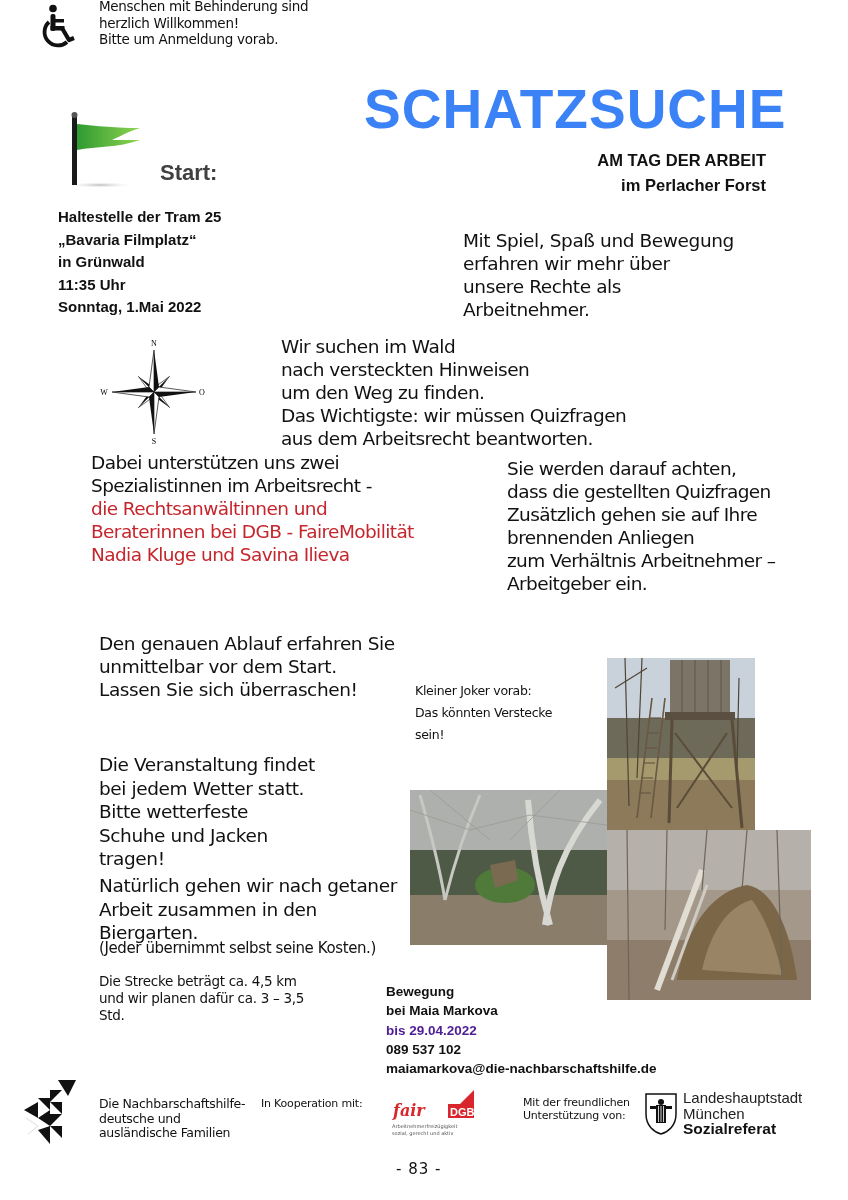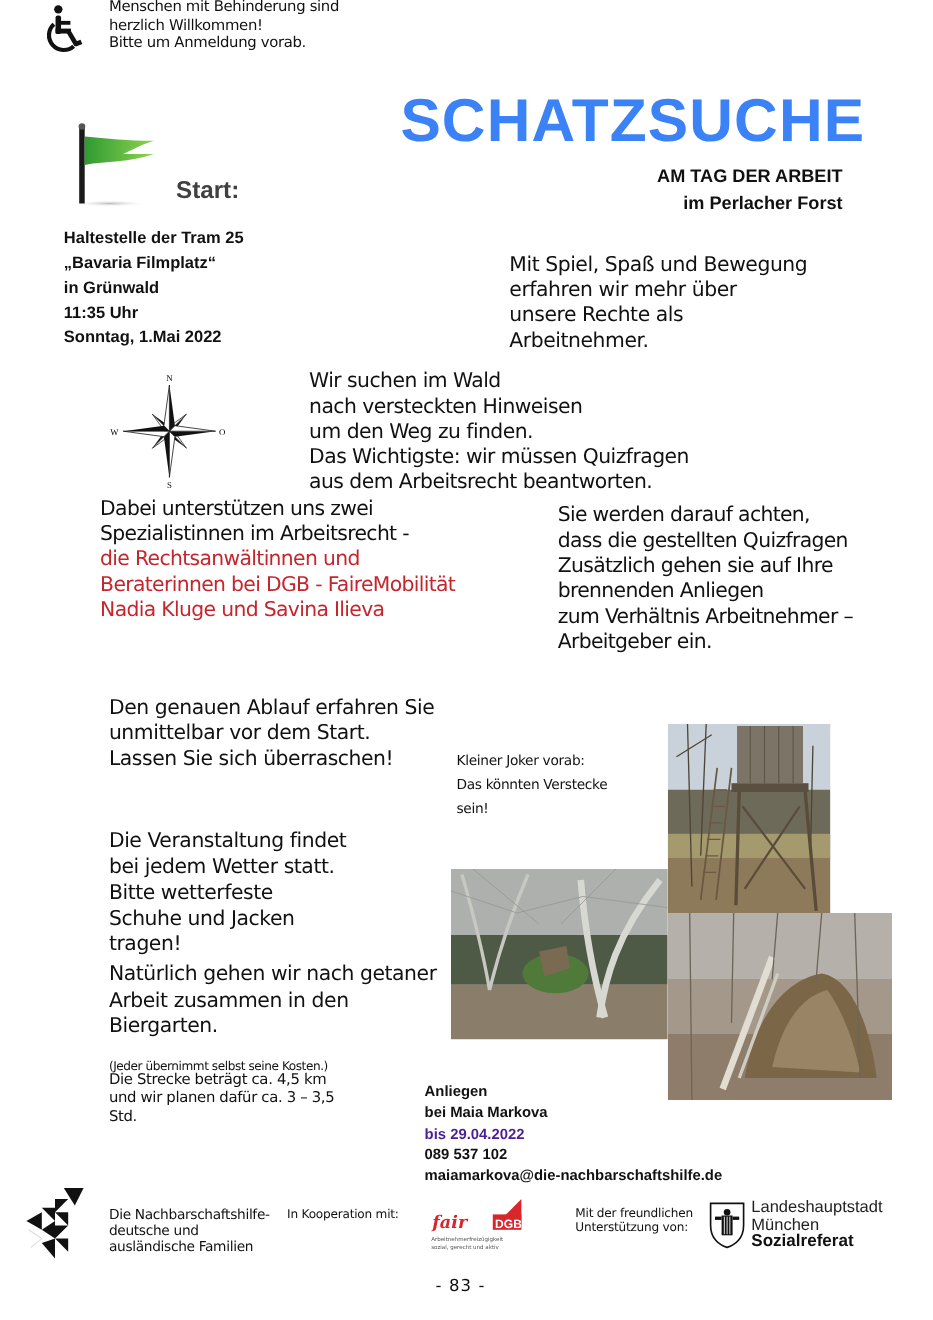--- a/index.html
+++ b/index.html
@@ -28,21 +28,21 @@
 
   #support { left:91px; top:451px; font-size:18.5px; line-height:23px; letter-spacing:-0.6px; }
   #support .red { color:#c5252c; }
   #experts { left:507px; top:457px; font-size:18.5px; line-height:23px; letter-spacing:-0.6px; }
 
   #procedure { left:99px; top:632px; font-size:18.5px; line-height:23px; letter-spacing:-0.4px; }
   #joker { left:415px; top:680px; font-family:"DejaVu Sans", sans-serif; font-size:12.5px; line-height:22px; letter-spacing:-0.3px; }
 
   #weather { left:99px; top:753px; font-size:18.5px; line-height:23.5px; letter-spacing:-0.4px; }
   #beer { left:99px; top:874px; font-size:18.5px; line-height:23.5px; letter-spacing:-0.4px; }
-  #costs { left:99px; top:961px; font-size:11px; line-height:17px; letter-spacing:-0.4px; }
+  #costs { left:99px; top:940px; font-size:15px; line-height:17px; letter-spacing:-0.4px; }
   #route { left:99px; top:973px; font-size:13.5px; line-height:17px; letter-spacing:-0.3px; }
 
   #signup { left:386px; top:982px; font-family:"Liberation Sans", sans-serif; font-weight:bold;
             font-size:13.5px; line-height:19.3px; color:#111; }
   #signup .red { color:#4c1d95; }
 
   .photo { position:absolute; overflow:hidden; }
   #photo-tower { left:607px; top:658px; width:148px; height:177px; }
   #photo-branches { left:410px; top:790px; width:197px; height:155px; }
   #photo-stump { left:607px; top:830px; width:204px; height:170px; }
@@ -280,21 +280,21 @@
 </div>
 <div id="costs" class="abs">(Jeder übernimmt selbst seine Kosten.)</div>
 
 <div id="route" class="abs lines">
   <span>Die Strecke beträgt ca. 4,5 km</span>
   <span>und wir planen dafür ca. 3 – 3,5</span>
   <span>Std.</span>
 </div>
 
 <div id="signup" class="abs lines">
-  <span>Anliegen</span>
+  <span>Bewegung</span>
   <span>bei Maia Markova</span>
   <span class="red">bis 29.04.2022</span>
   <span>089 537 102</span>
   <span>maiamarkova@die-nachbarschaftshilfe.de</span>
 </div>
 
 <svg id="footer-logo" class="abs" viewBox="0 0 58 68">
   <g fill="#111">
     <polygon points="38,2 56,2 48,18"></polygon>
     <polygon points="30,12 42,12 30,24"></polygon>

